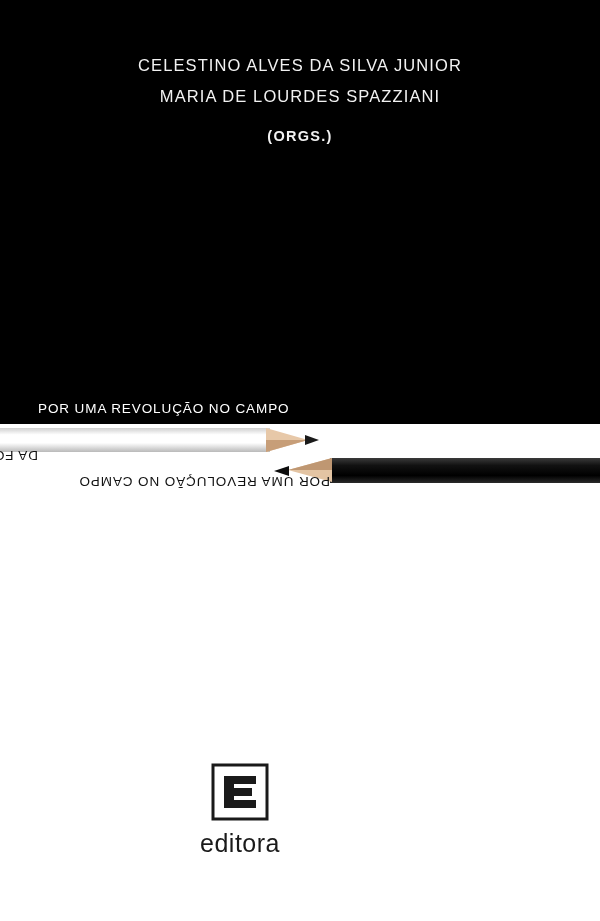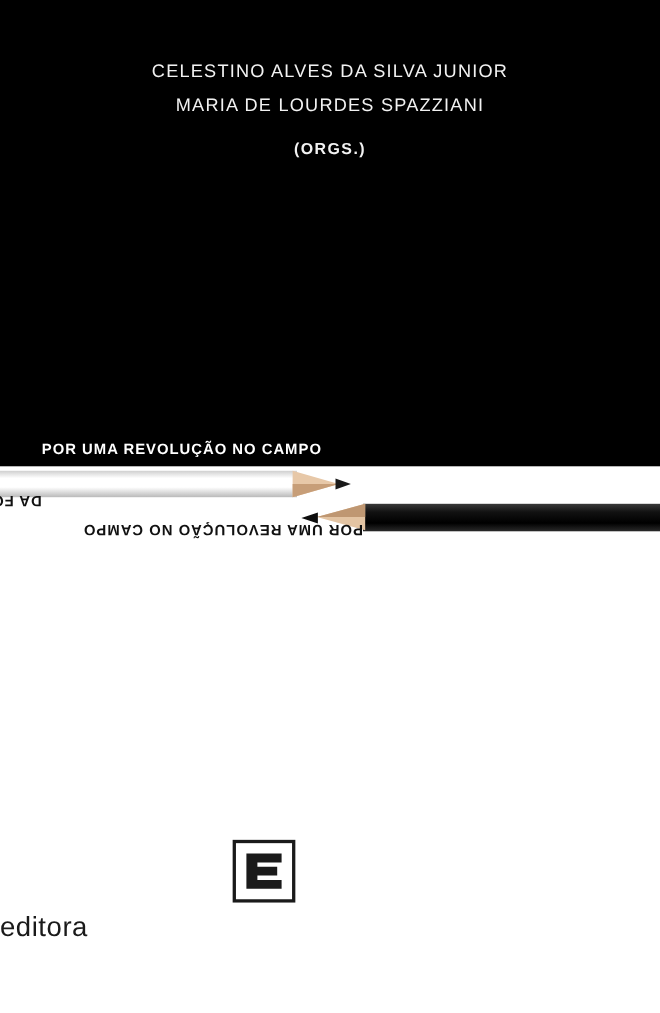--- a/index.html
+++ b/index.html
@@ -6,21 +6,21 @@
     margin: 0;
     padding: 0;
     background: #ffffff;
   }
   #cover {
     position: relative;
     width: 600px;
     height: 921px;
     overflow: hidden;
     font-family: "Liberation Sans", sans-serif;
-    background: #737373;
+    background: #a16207;
   }
   
   .top-black {
     position: absolute;
     left: 0;
     top: 0;
     width: 600px;
     height: 424px;
     background: #000000;
   }
@@ -162,21 +162,21 @@
     border-bottom: 5px solid transparent;
     border-right: 15px solid #0d0d0d;
   }
 
   
   .title {
     position: absolute;
     font-size: 13.5px;
     letter-spacing: 0.9px;
     text-transform: uppercase;
-    font-weight: 700;
+    font-weight: 400;
     white-space: nowrap;
   }
   .t-tl { 
     left: 38px;
     top: 401px;
     color: #ffffff;
   }
   .t-tr { 
     left: 330px;
     top: 427px;
@@ -196,21 +196,21 @@
     transform: rotate(180deg);
     transform-origin: left top;
   }
 
   
   .logo {
     position: absolute;
     left: 0;
     top: 762px;
     width: 480px;
-    text-align: left;
+    text-align: center;
   }
   .logo-mark {
     width: 60px;
     height: 60px;
     margin: 0 auto 8px auto;
     display: block;
   }
   .logo-word1 {
     font-size: 25px;
     color: #1a1a1a;

